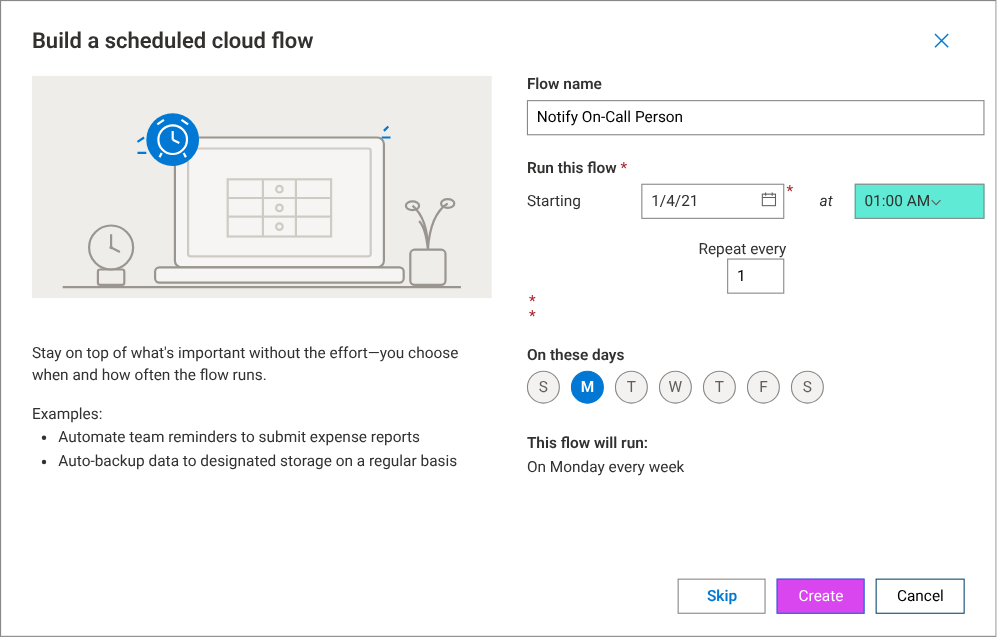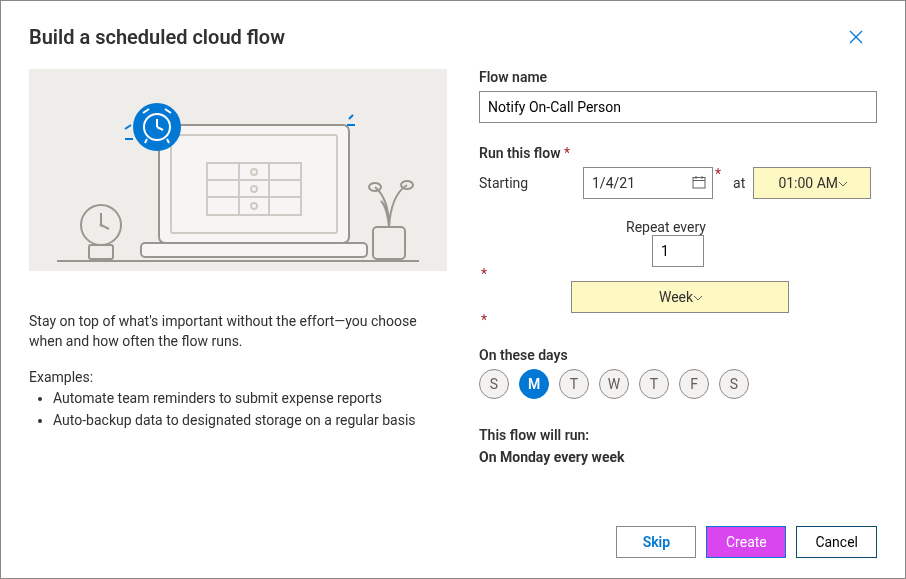--- a/index.html
+++ b/index.html
@@ -107,30 +107,30 @@
     align-items: center;
     border: 1px solid #8a8886;
     height: 32px;
     width: 130px;
     padding: 0 6px 0 8px;
     font-size: 14px;
     justify-content: space-between;
   }
   .cal-icon { color: #605e5c; }
   .req-mark { color: #a4262c; font-size: 14px; padding: 0 4px 0 2px; align-self: flex-start; line-height: 14px;}
-  .at { font-size: 14px; margin: 0 8px; }
+  .at { font-size: 14px; margin: 0 20px; font-style: italic; }
   .select {
     display: flex;
     align-items: center;
     border: 1px solid #8a8886;
     height: 32px;
     padding: 0 6px 0 8px;
     font-size: 14px;
-    justify-content: center;
-    background: #fef9c3;
+    justify-content: flex-start;
+    background: #5eead4;
   }
   .time-select { width: 118px; }
   .num-input {
     width: 52px;
     height: 32px;
     border: 1px solid #8a8886;
     padding: 0 8px;
     font-size: 14px;
     font-family: inherit;
   }
@@ -153,21 +153,20 @@
   }
   .day.selected {
     background: #0078d4;
     border-color: #0078d4;
     color: #fff;
     font-weight: 600;
   }
   .run-text {
     font-size: 14px;
     margin-top: 4px;
-    font-weight: bold;
   }
   .footer {
     height: 72px;
     display: flex;
     align-items: center;
     justify-content: flex-end;
     padding: 0 28px;
     gap: 10px;
   }
   .btn {
@@ -292,28 +291,20 @@
                 <path d="M1 1 L5 5 L9 1" fill="none" stroke="#605e5c" stroke-width="1"></path>
               </svg>
           </span>
         </div>
       </div>
 
       <div class="form-row" style="margin-top:20px;flex-direction:column;">
         <div class="form-lbl">Repeat every</div>
         <input class="num-input" type="text" value="1" style="">
         <span class="req-mark">*</span>
-        <div class="select unit-select">
-          <span>Week</span>
-          <span class="chev">
-            <svg width="10" height="6" viewBox="0 0 10 6">
-                <path d="M1 1 L5 5 L9 1" fill="none" stroke="#605e5c" stroke-width="1"></path>
-              </svg>
-          </span>
-        </div>
         <span class="req-mark">*</span>
       </div>
 
       <div style="margin-top:20px;">
         <div class="label">On these days</div>
         <div class="days" id="day-picker">
             <div class="day">S</div>
             <div class="day selected">M</div>
             <div class="day">T</div>
             <div class="day">W</div>

